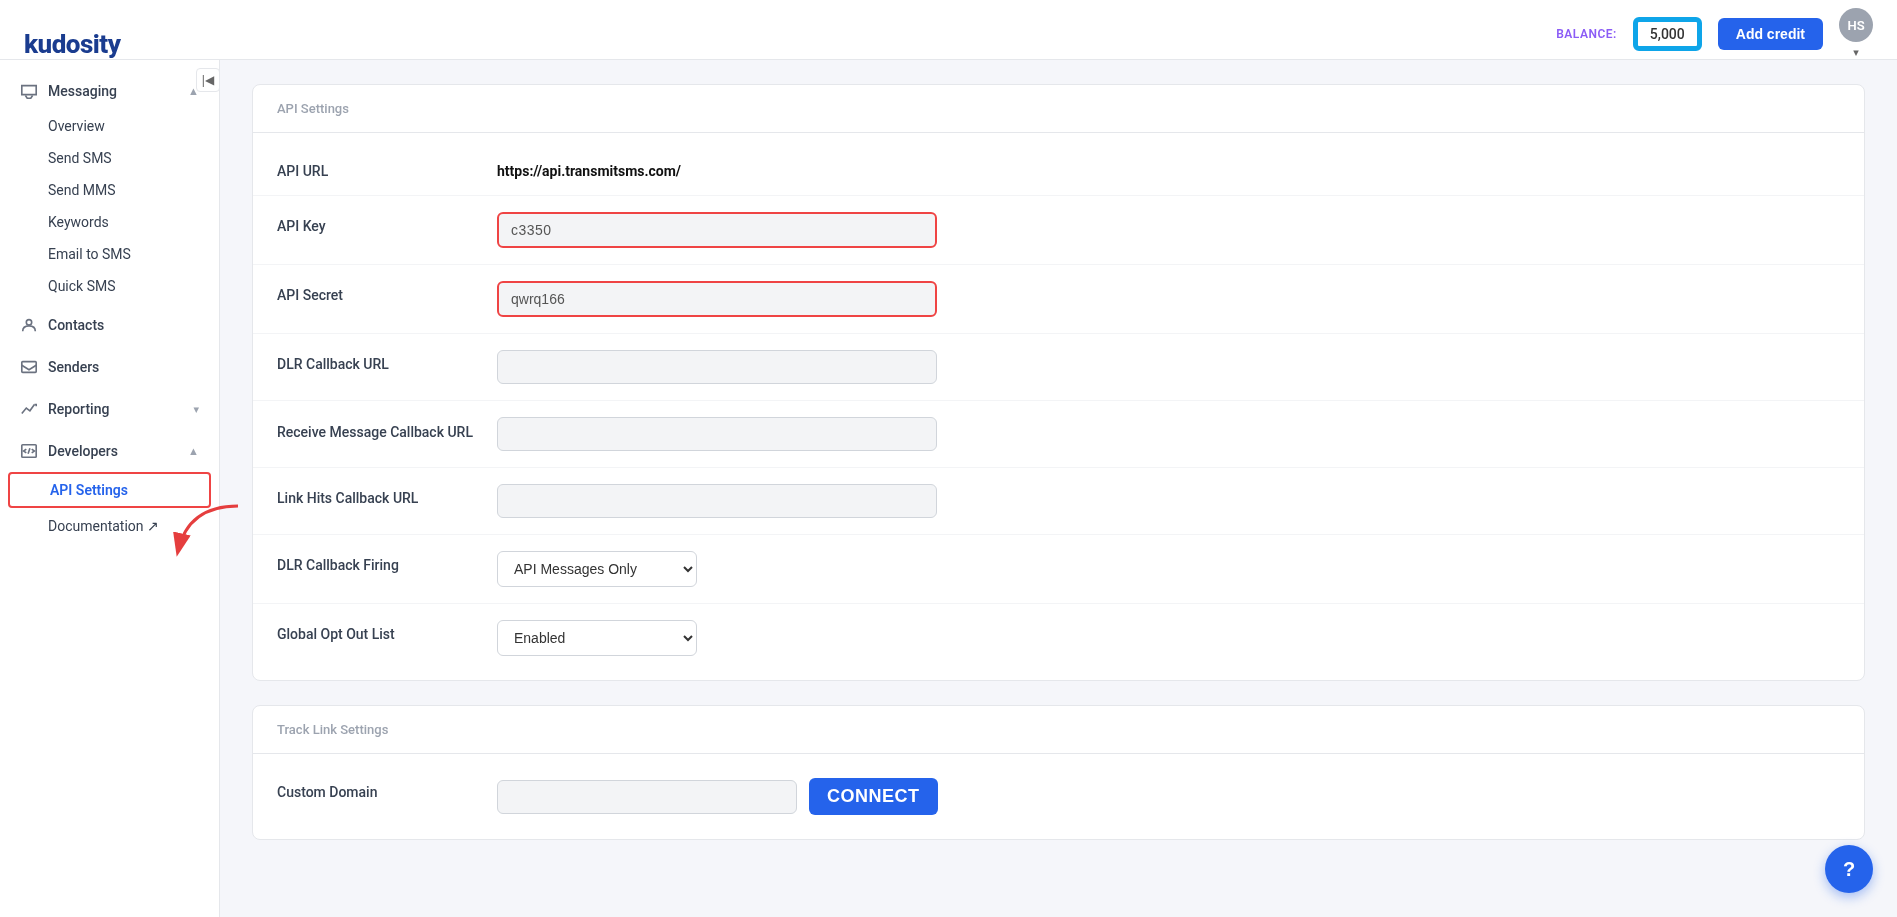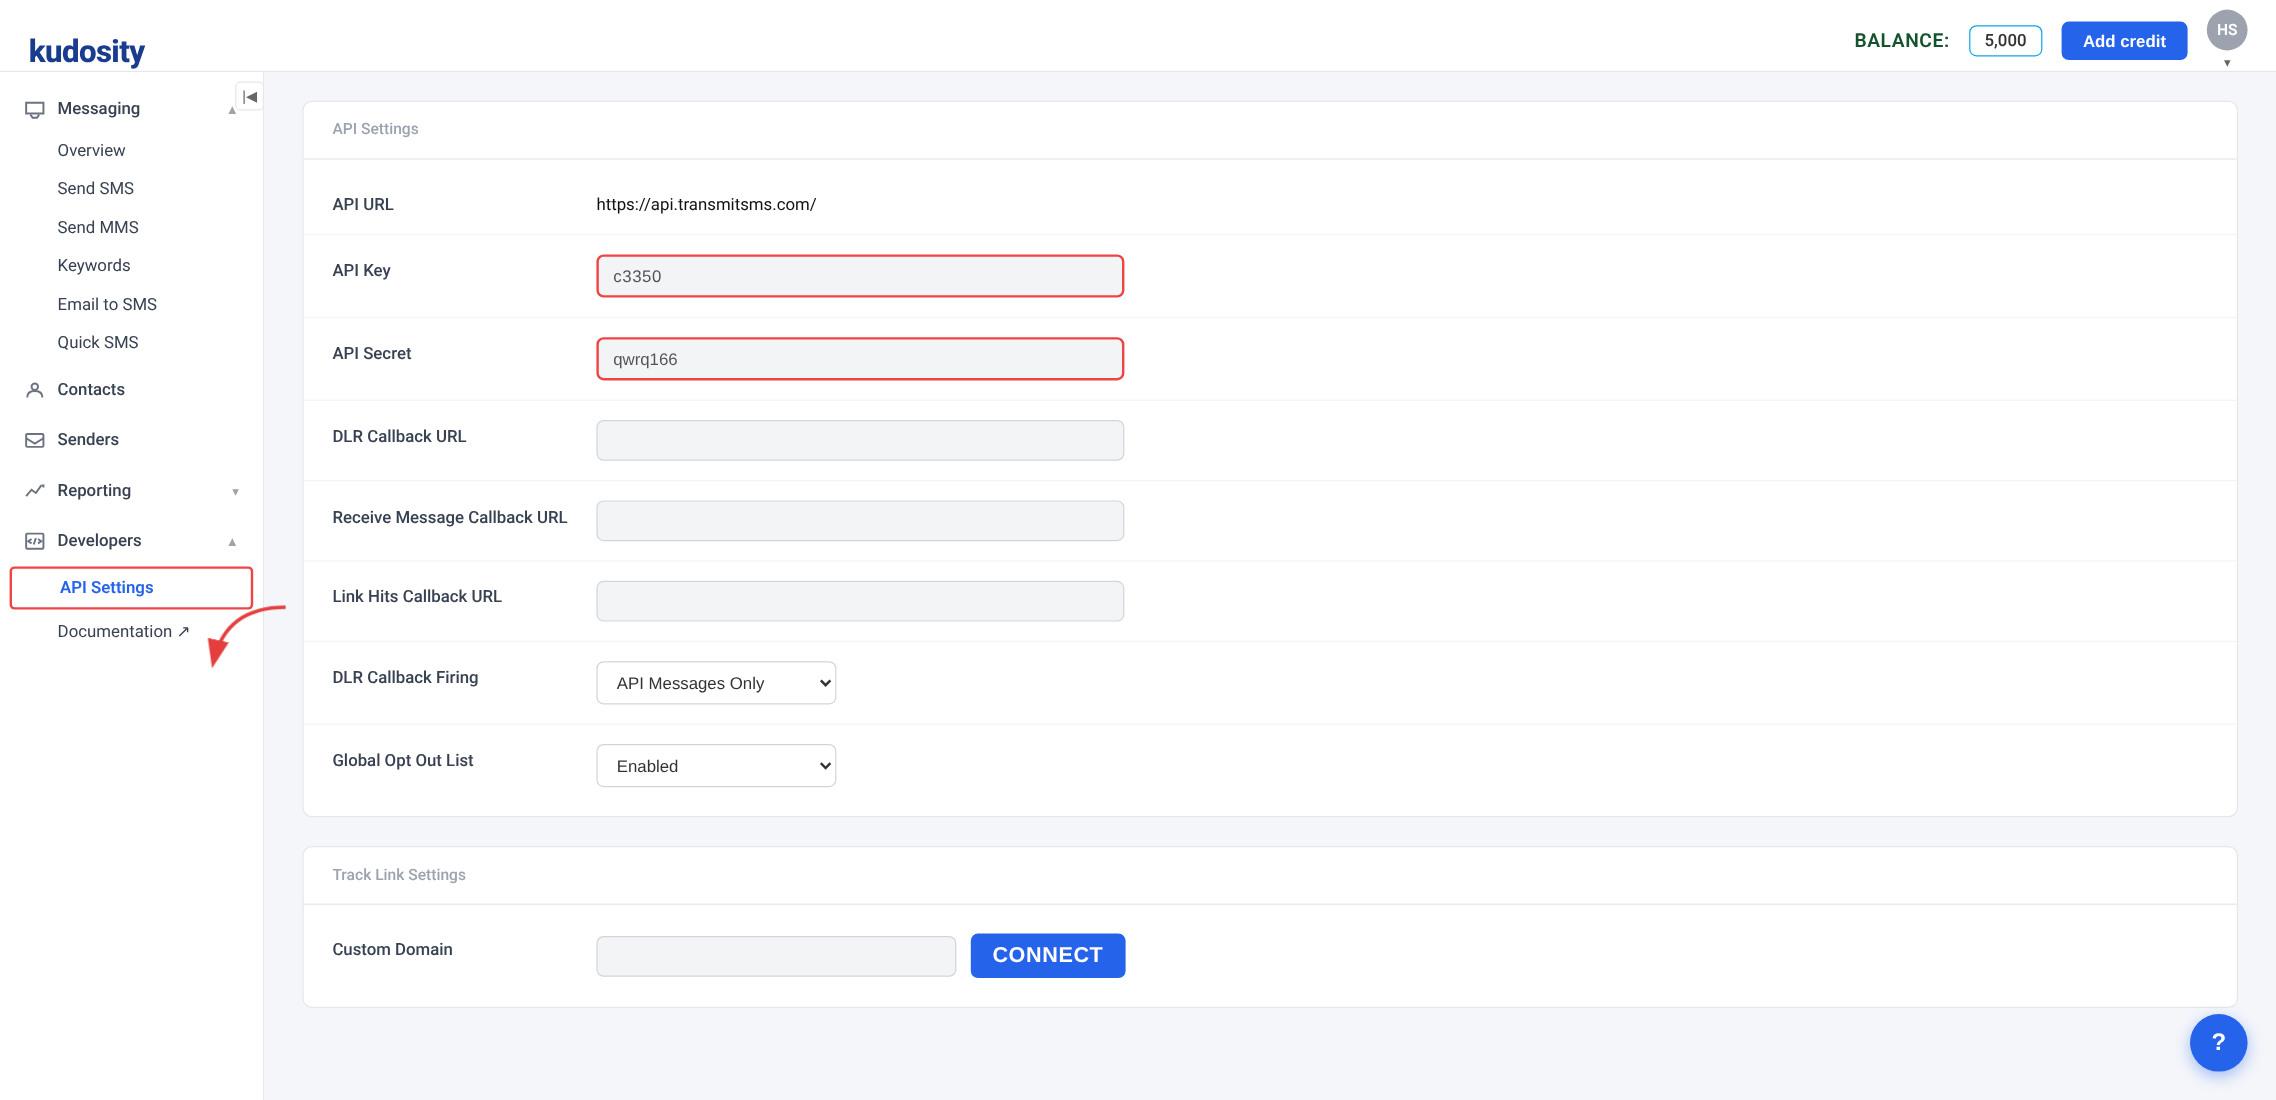--- a/index.html
+++ b/index.html
@@ -6,23 +6,23 @@
     body { font-family: -apple-system, BlinkMacSystemFont, 'Segoe UI', Roboto, sans-serif; background: #f5f6fa; color: #333; font-size: 14px; }
 
     
     .header {
       display: flex; align-items: flex-end; justify-content: space-between;
       background: #fff; padding: 0 24px; height: 60px;
       border-bottom: 1px solid #e5e7eb; position: fixed; top: 0; left: 0; right: 0; z-index: 100;
     }
     .logo { font-size: 26px; font-weight: 800; color: #1a3c8f; letter-spacing: -0.5px; }
     .header-right { display: flex; align-items: center; gap: 16px; }
-    .balance-label { font-size: 16px; font-weight: 600; color: #14532d; letter-spacing: 0.5px; }
+    .balance-label { font-size: 12px; font-weight: 600; color: #8b5cf6; letter-spacing: 0.5px; }
     .balance-value {
-      border: 1px solid #0ea5e9; border-radius: 6px; padding: 4px 12px;
+      border: 5px solid #0ea5e9; border-radius: 6px; padding: 4px 12px;
       font-size: 14px; font-weight: 500; color: #333; background: #fff;
     }
     .add-credit-btn {
       background: #2563eb; color: #fff; border: none; border-radius: 6px;
       padding: 8px 18px; font-size: 14px; font-weight: 600; cursor: pointer;
     }
     .avatar {
       width: 34px; height: 34px; border-radius: 50%; background: #9ca3af;
       display: flex; align-items: center; justify-content: center;
       font-size: 13px; font-weight: 600; color: #fff;
@@ -87,21 +87,21 @@
       display: flex; align-items: flex-start;
       padding: 16px 24px; border-bottom: 1px solid #f3f4f6;
     }
     .form-row:last-child { border-bottom: none; }
     .form-label {
       width: 220px; flex-shrink: 0; font-size: 14px; color: #374151;
       font-weight: 500; padding-top: 6px;
     }
     .form-control-wrapper { flex: 1; }
     .form-static-value {
-      font-size: 14px; color: #111; font-weight: 400; padding-top: 6px;
+      font-size: 14px; color: #111; font-weight: 700; padding-top: 6px;
     }
     .form-input {
       width: 100%; max-width: 440px; padding: 8px 12px;
       border: 1px solid #d1d5db; border-radius: 6px; font-size: 14px;
       background: #f3f4f6; color: #555; outline: none;
     }
     .form-input.highlighted {
       border: 2px solid #ef4444;
       background: #f3f4f6;
     }

